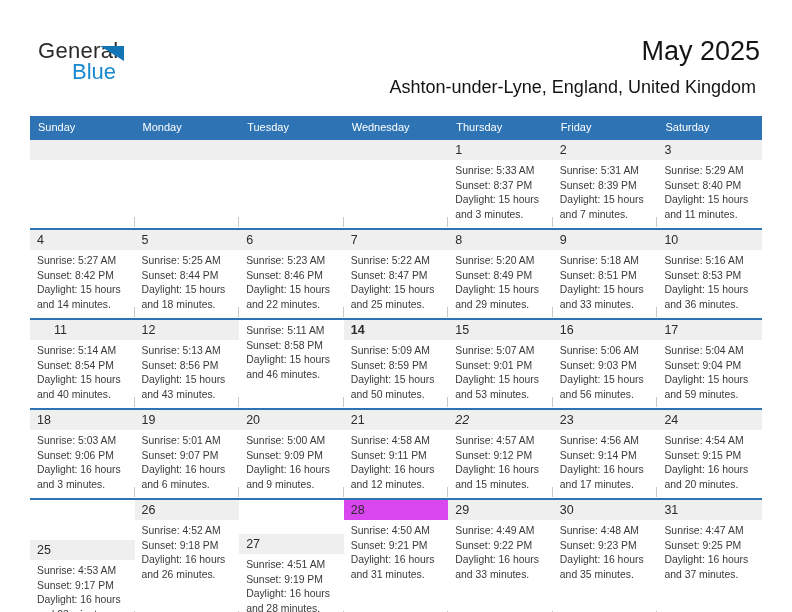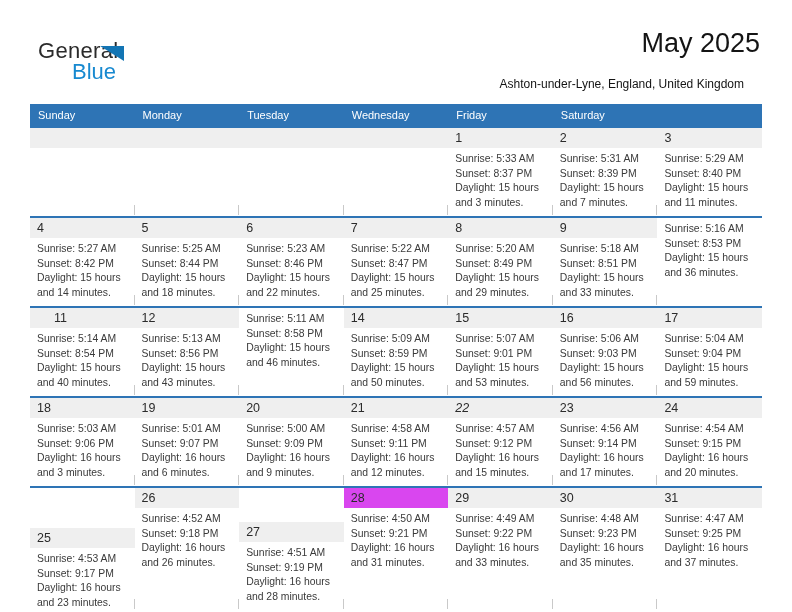--- a/index.html
+++ b/index.html
@@ -6,24 +6,24 @@
   body{
     width:792px;height:612px;background:#ffffff;position:relative;overflow:hidden;
     font-family:"Liberation Sans","DejaVu Sans",sans-serif;
     -webkit-font-smoothing:antialiased;
   }
   
   .logo{position:absolute;left:38px;top:40px;width:140px;height:46px;}
   .logo-general{font-size:22px;color:#2b2b2b;letter-spacing:.3px;line-height:22px;}
   .logo-triangle{position:absolute;left:62px;top:6px;}
   .logo-blue{position:absolute;left:34px;top:21px;font-size:22px;color:#1789d0;line-height:22px;}
-  .page-title{position:absolute;right:32px;top:28px;font-size:27px;color:#141414;text-align:right;}
-  .page-subtitle{position:absolute;right:48px;top:77px;font-size:12px;color:#141414;text-align:right;}
+  .page-title{position:absolute;right:32px;top:36px;font-size:27px;color:#141414;text-align:right;}
+  .page-subtitle{position:absolute;right:36px;top:77px;font-size:18px;color:#141414;text-align:right;}
   
-  .calendar{position:absolute;left:30px;top:104px;width:732px;}
+  .calendar{position:absolute;left:30px;top:116px;width:732px;}
   .dow-row{display:grid;grid-template-columns:repeat(7,1fr);height:22px;background:#2e74b5;}
   .dow-cell{color:#ffffff;font-size:11px;line-height:22px;padding-left:8px;white-space:nowrap;overflow:hidden;}
   .week-row{display:grid;grid-template-columns:repeat(7,1fr);height:88px;border-top:2px solid #2e74b5;}
   .cell{position:relative;}
   .cell:not(:last-child)::after{
     content:"";position:absolute;right:0;bottom:1px;width:1px;height:10px;background:#c9c9c9;
   }
   .band{height:20px;background:#efefef;font-size:12.5px;line-height:20px;color:#2b2b2b;padding-left:7px;}
   .lines{padding:4px 2px 0 7px;font-size:10.4px;line-height:14.6px;color:#3a3a3a;}
   .line{white-space:nowrap;}
@@ -43,20 +43,21 @@
 
 <div class="page-title">May 2025</div>
 <div class="page-subtitle">Ashton-under-Lyne, England, United Kingdom</div>
 
 <div class="calendar">
   <div class="dow-row" id="dow-row" style="background: rgb(46, 116, 181);">
       <div class="dow-cell">Sunday</div>
       <div class="dow-cell">Monday</div>
       <div class="dow-cell">Tuesday</div>
       <div class="dow-cell">Wednesday</div>
+      <div class="dow-cell">Thursday</div>
       <div class="dow-cell">Friday</div>
       <div class="dow-cell">Saturday</div>
     </div>
   <div id="weeks">
       <div class="week-row" style="border-top-color: rgb(46, 116, 181);">
         <div class="cell">
           <div class="band" style="background: rgb(239, 239, 239);"></div>
           <div class="lines"></div>
         </div>
         <div class="cell">
@@ -148,20 +149,21 @@
         <div class="cell">
           <div class="band" style="background: rgb(239, 239, 239);"><span>9</span></div>
           <div class="lines">
             <div class="line">Sunrise: 5:18 AM</div>
             <div class="line">Sunset: 8:51 PM</div>
             <div class="line">Daylight: 15 hours</div>
             <div class="line">and 33 minutes.</div>
           </div>
         </div>
         <div class="cell">
+          <div class="band" style="background: rgb(239, 239, 239);"><span>10</span></div>
           <div class="lines">
             <div class="line">Sunrise: 5:16 AM</div>
             <div class="line">Sunset: 8:53 PM</div>
             <div class="line">Daylight: 15 hours</div>
             <div class="line">and 36 minutes.</div>
           </div>
         </div>
       </div>
       <div class="week-row" style="border-top-color: rgb(46, 116, 181);">
         <div class="cell">
@@ -184,21 +186,21 @@
         </div>
         <div class="cell">
           <div class="lines">
             <div class="line">Sunrise: 5:11 AM</div>
             <div class="line">Sunset: 8:58 PM</div>
             <div class="line">Daylight: 15 hours</div>
             <div class="line">and 46 minutes.</div>
           </div>
         </div>
         <div class="cell">
-          <div class="band" style="background: rgb(239, 239, 239);"><span>14</span></div>
+          <div class="band" style="background: rgb(239, 239, 239); font-weight: bold;"><span>14</span></div>
           <div class="lines">
             <div class="line">Sunrise: 5:09 AM</div>
             <div class="line">Sunset: 8:59 PM</div>
             <div class="line">Daylight: 15 hours</div>
             <div class="line">and 50 minutes.</div>
           </div>
         </div>
         <div class="cell">
           <div class="band" style="background: rgb(239, 239, 239);"><span>15</span></div>
           <div class="lines">

